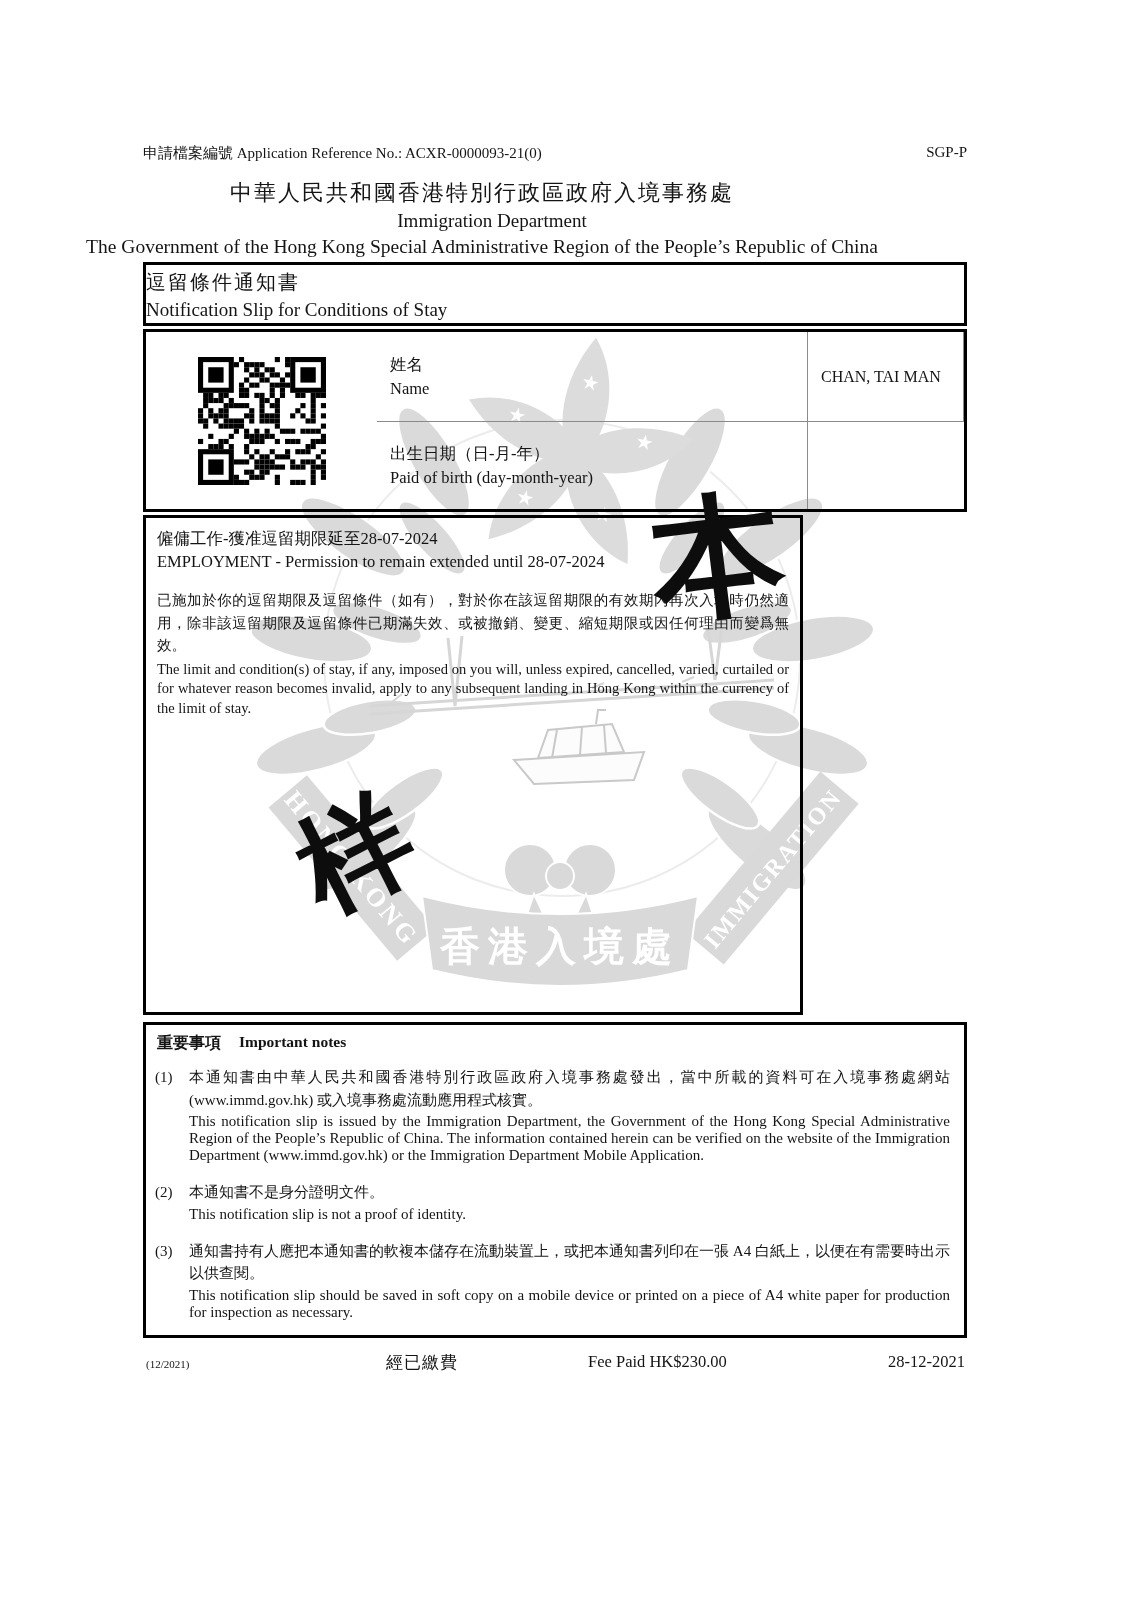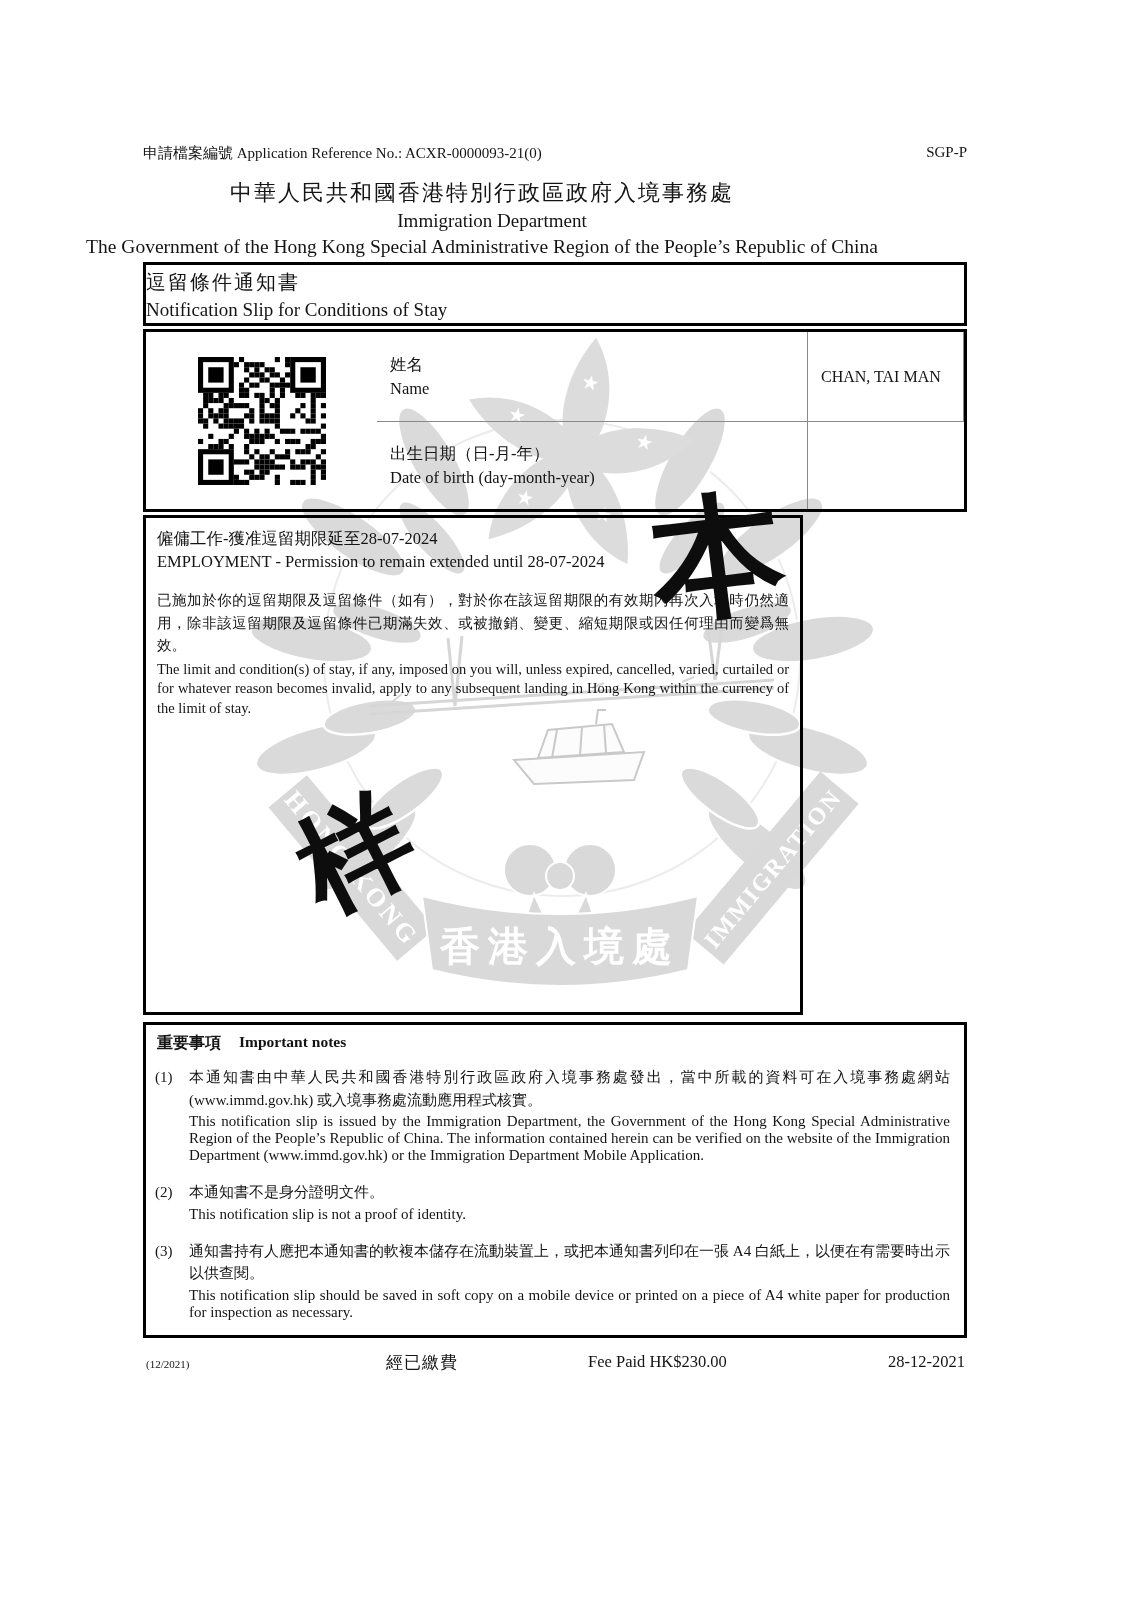--- a/index.html
+++ b/index.html
@@ -403,21 +403,21 @@
           <rect x="45" y="120" width="5" height="5"></rect>
           <rect x="75" y="120" width="5" height="5"></rect>
           <rect x="90" y="120" width="5" height="5"></rect>
           <rect x="95" y="120" width="5" height="5"></rect>
           <rect x="100" y="120" width="5" height="5"></rect>
           <rect x="110" y="120" width="5" height="5"></rect>
         </svg>
     </div>
     <div class="cell c-label">
       <span>出生日期（日-月-年）</span>
-      <span>Date of birth (day-month-year)</span>
+      <span>Paid of birth (day-month-year)</span>
     </div>
   </div>
 
   <div class="abs box main-box">
     <div class="status-zh">僱傭工作-獲准逗留期限延至28-07-2024</div>
     <div class="status-en">EMPLOYMENT - Permission to remain extended until 28-07-2024</div>
     <div class="note-zh">已施加於你的逗留期限及逗留條件（如有），對於你在該逗留期限的有效期內再次入境時仍然適用，除非該逗留期限及逗留條件已期滿失效、或被撤銷、變更、縮短期限或因任何理由而變爲無效。</div>
     <div class="note-en">The limit and condition(s) of stay, if any, imposed on you will, unless expired, cancelled, varied, curtailed or for whatever reason becomes invalid, apply to any subsequent landing in Hong Kong within the currency of the limit of stay.</div>
   </div>
 

